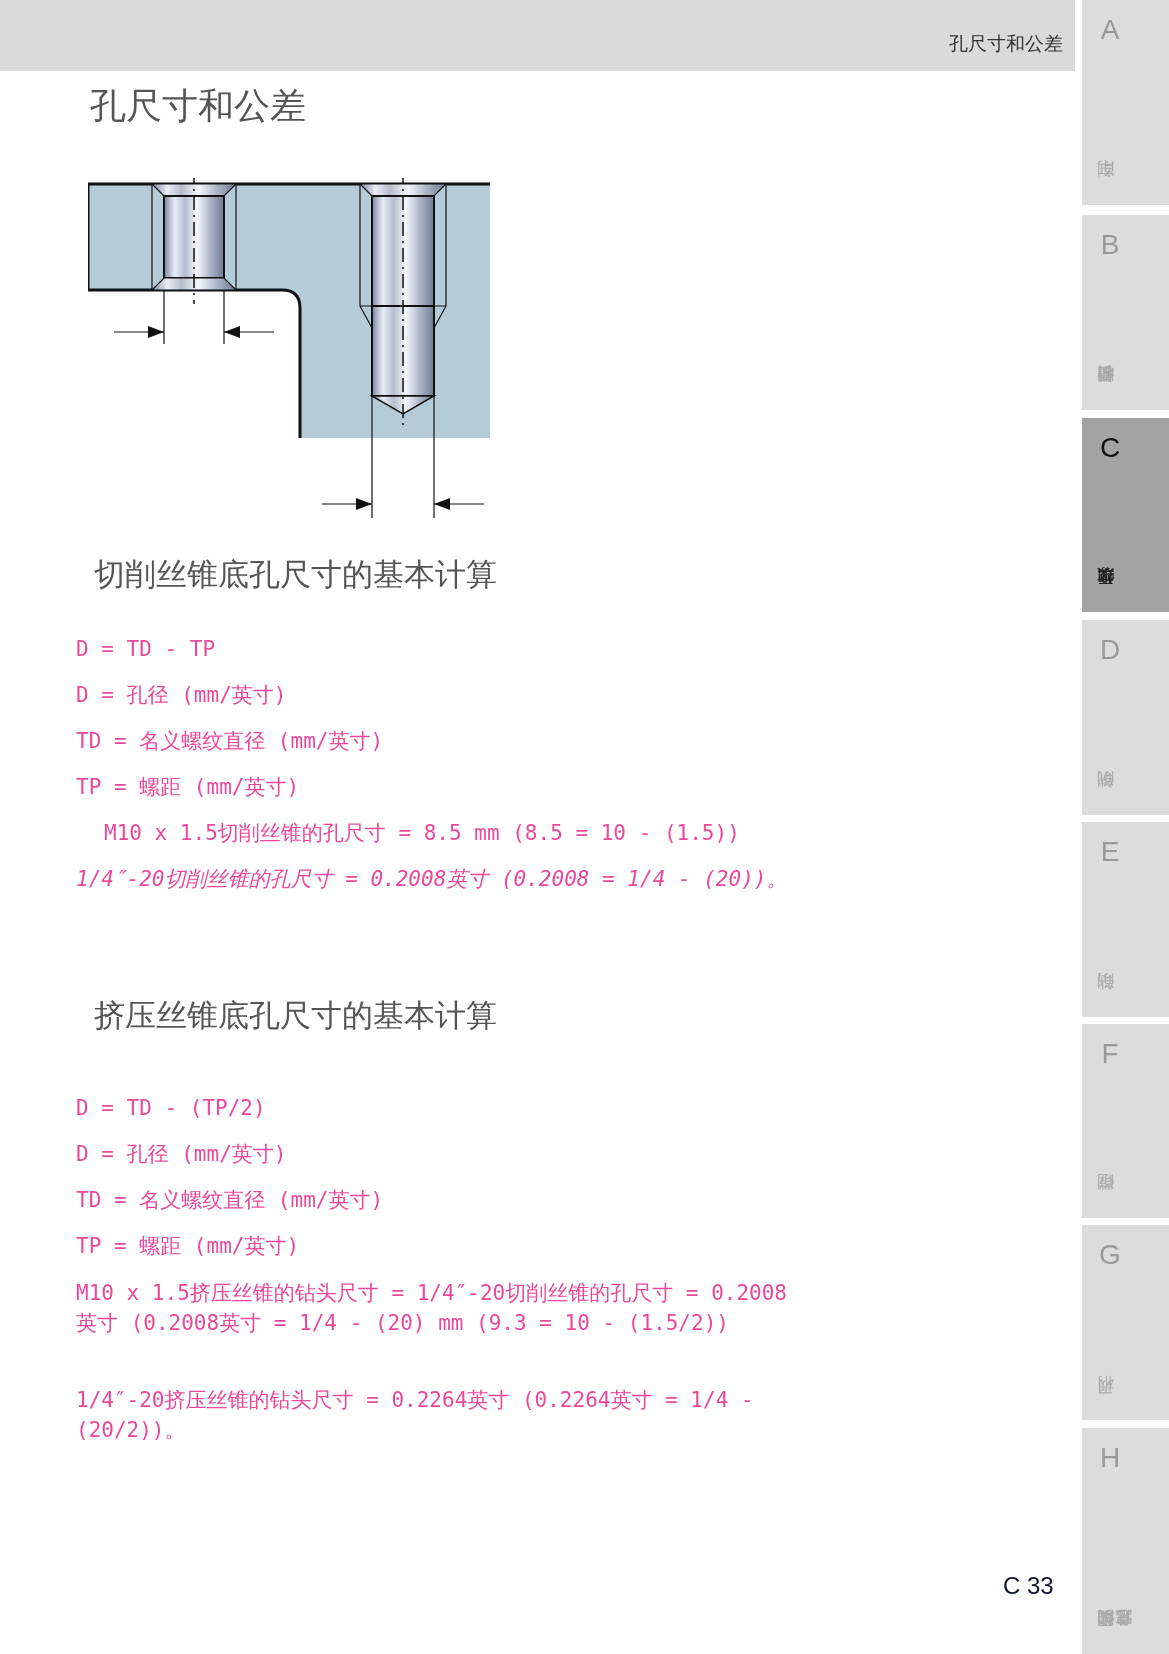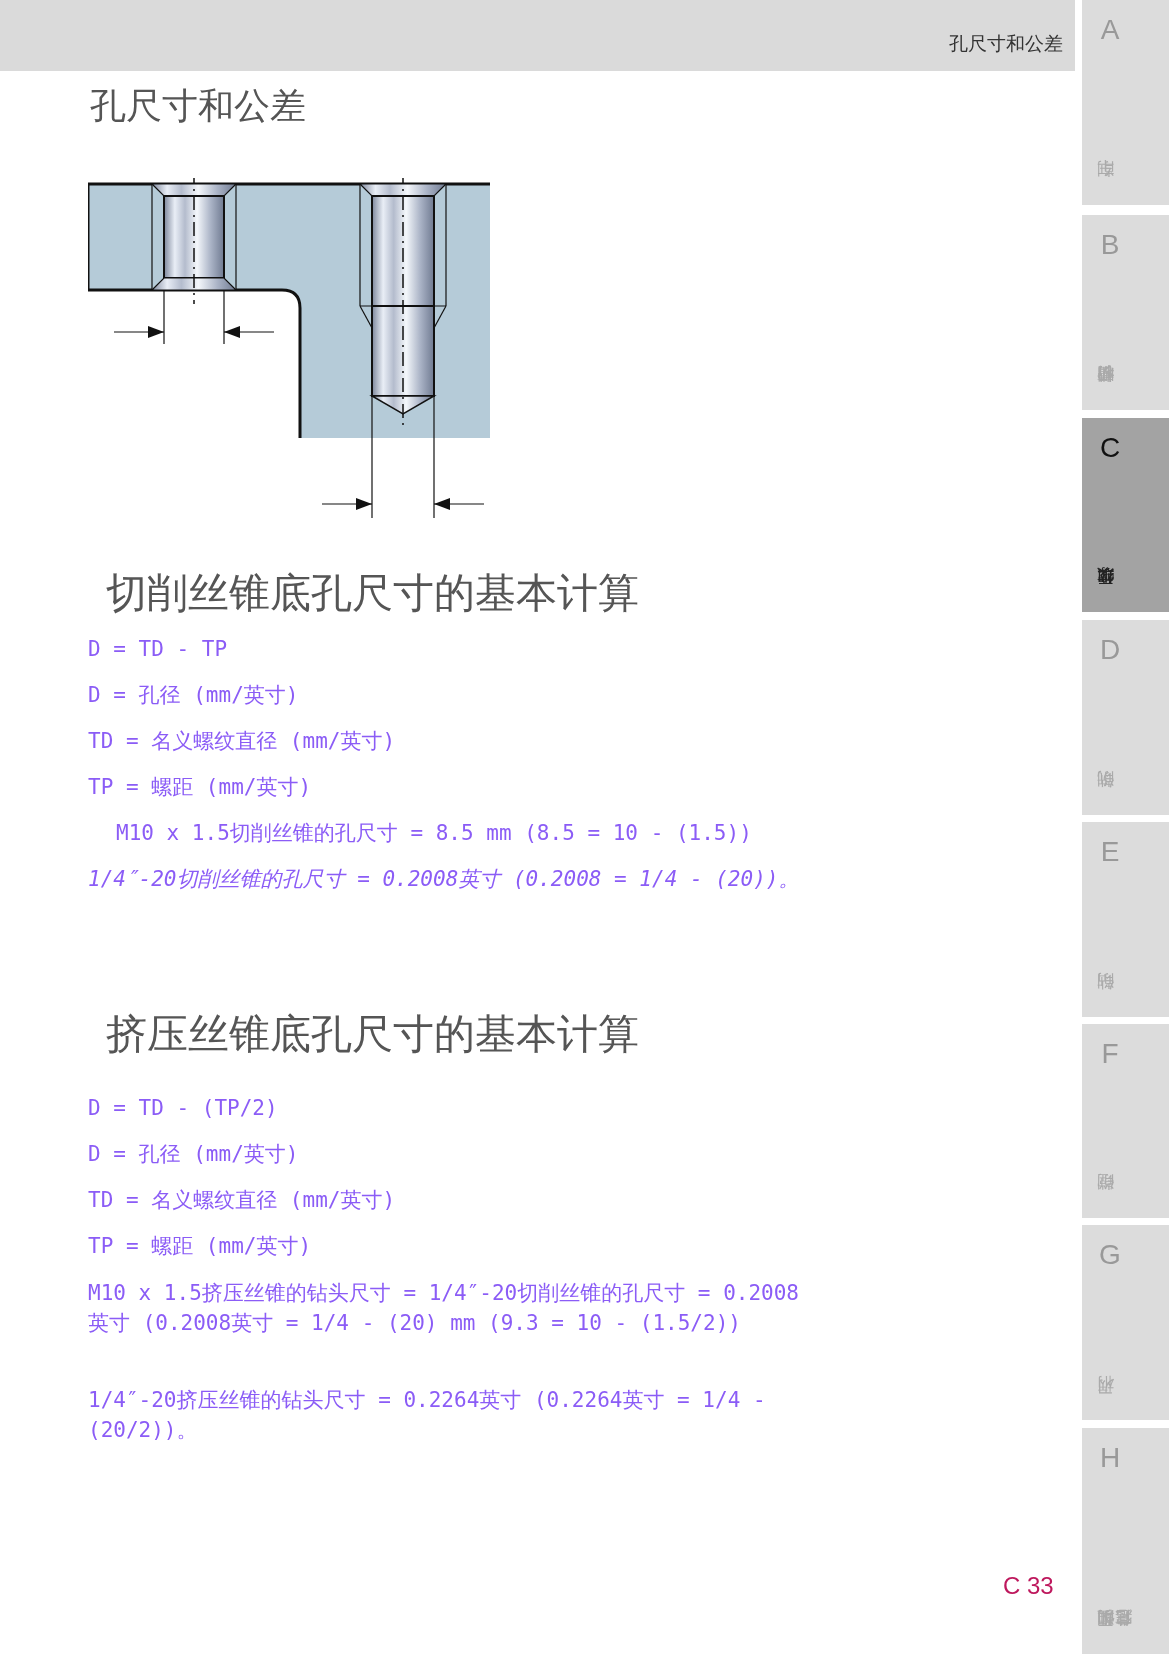--- a/index.html
+++ b/index.html
@@ -21,33 +21,33 @@
     position:absolute; left:90px; top:82px;
     font-size:36px; color:#555; font-weight:normal;
     font-family: "DejaVu Sans", sans-serif;
     margin:0;
   }
   .diagram {
     position:absolute; left:88px; top:178px; width:440px; height:340px;
   }
   .section-heading {
     position:absolute; left:90px;
-    font-size:41px; color:#555; font-weight:normal; margin:16px;
+    font-size:31px; color:#555; font-weight:normal; margin:4px;
     font-family: "DejaVu Sans", sans-serif;
   }
   .formula-line {
-    position:absolute; left:88px;
-    font-size:21px; color:#8b5cf6; line-height:30px;
+    position:absolute; left:76px;
+    font-size:21px; color:#ec4899; line-height:30px;
     font-family: "DejaVu Sans Mono", "Liberation Mono", monospace;
     white-space:pre;
   }
   .formula-line.wrap { white-space:normal; width:720px; }
   .page-number {
     position:absolute; left:1003px; top:1572px;
-    font-size:24px; color:#be185d;
+    font-size:24px; color:#0f172a;
     font-family: "Liberation Sans", sans-serif;
   }
   .sidebar { position:absolute; left:1082px; top:0; width:87px; height:1654px; background:#fff; }
   .tab {
     position:absolute; left:0; width:87px; background:#dcdcdc;
     cursor:pointer;
   }
   .tab.active { background:#a3a3a3; }
   .tab-letter {
     position:absolute; left:0; width:56px; text-align:center; top:14px;

